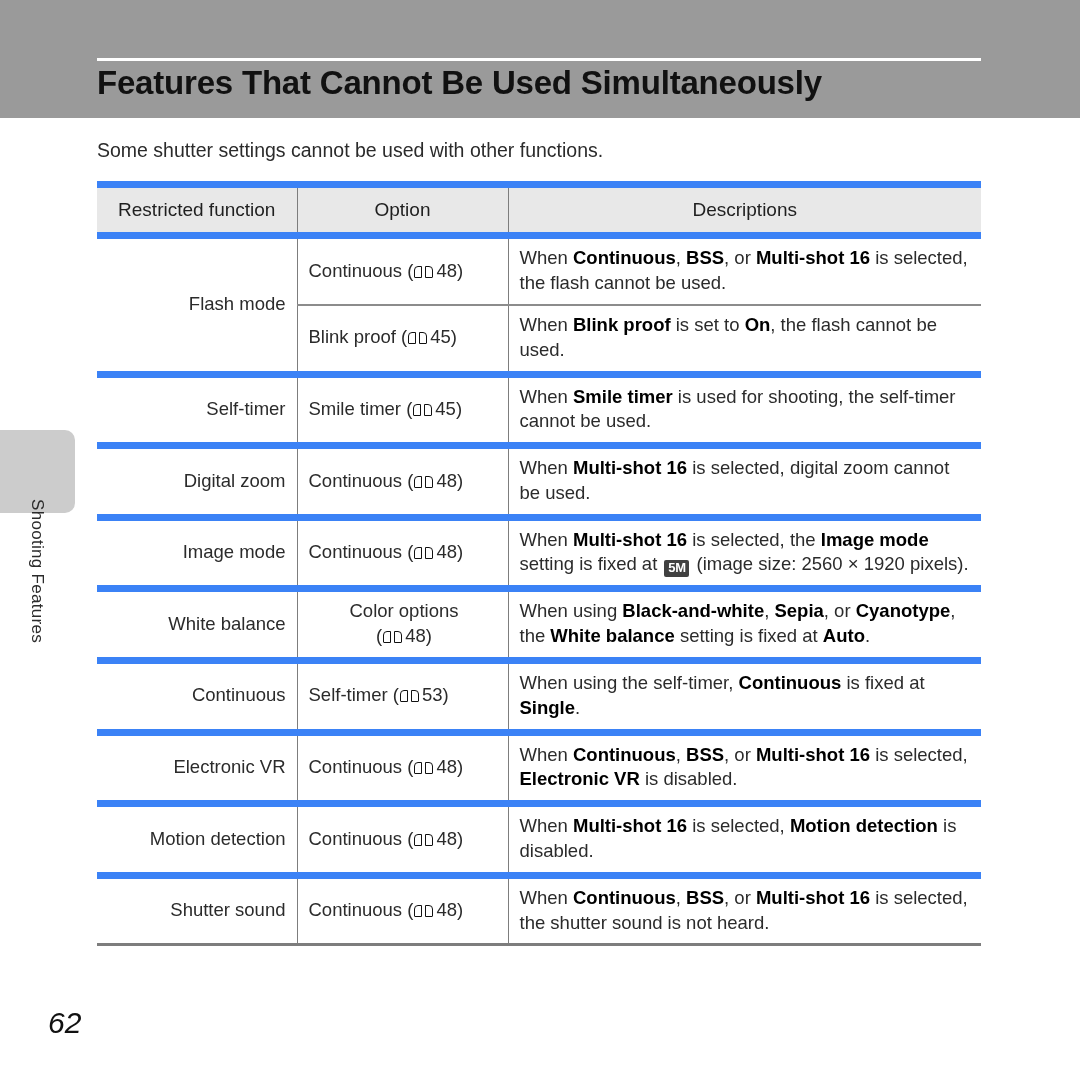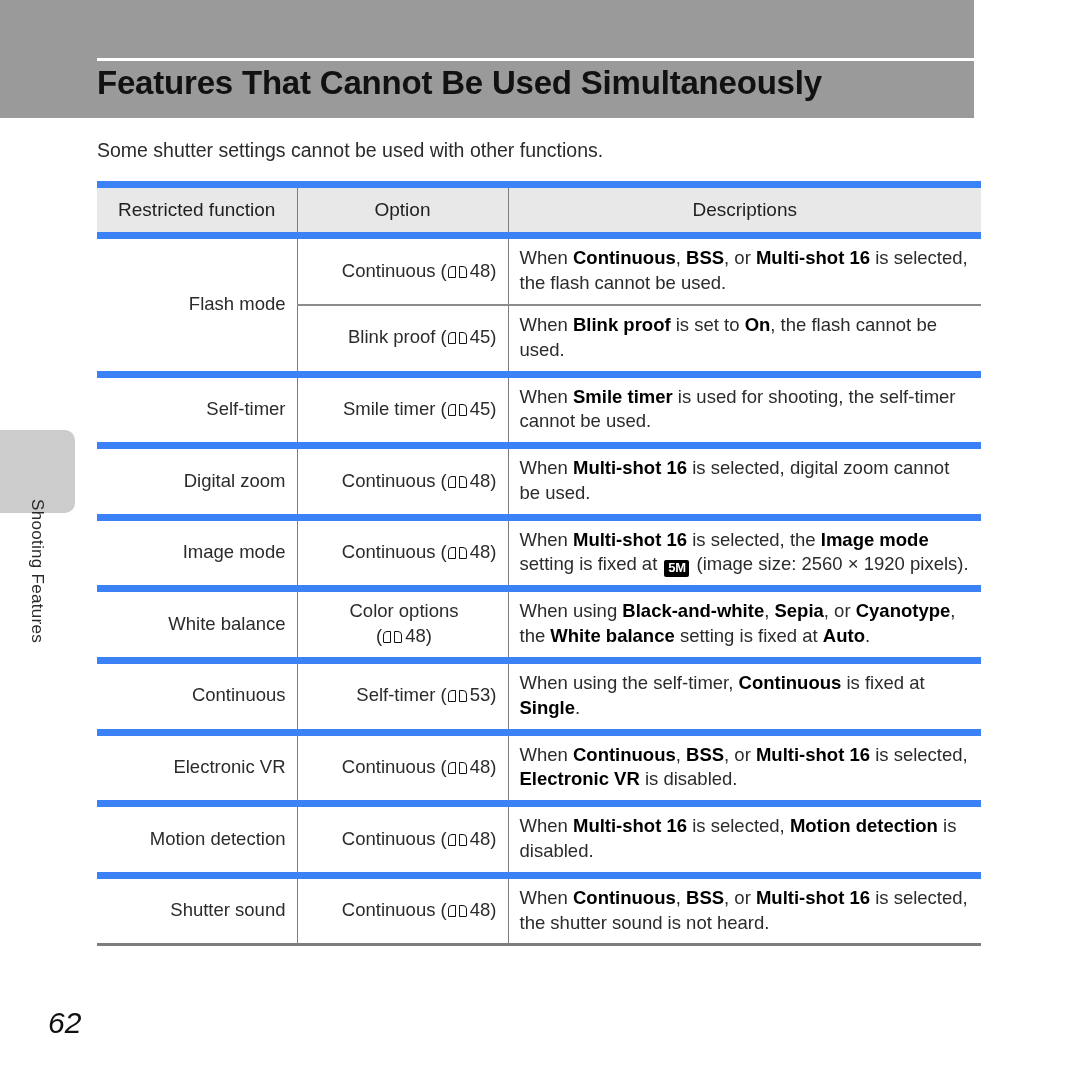--- a/index.html
+++ b/index.html
@@ -14,21 +14,21 @@
     color: #1a1a1a;
     position: relative;
     overflow: hidden;
   }
 
   
   .header-band {
     position: absolute;
     top: 0;
     left: 0;
-    width: 974px;
+    width: 1080px;
     height: 118px;
     background: #9a9a9a;
   }
   .header-rule {
     position: absolute;
     left: 97px;
     top: 58px;
     width: 884px;
     height: 3px;
     background: #ffffff;
@@ -136,21 +136,21 @@
   tr.band-bottom > td { border-bottom: 3px solid #7d7d7d; }
   
   tr.inner > td { border-top: 2px solid #8c8c8c; }
 
   td.func {
     text-align: right;
     color: #111111;
     font-size: 19px;
   }
   td.option {
-    text-align: right;
+    text-align: left;
     color: #3a3a3a;
   }
   td.option.left {
     text-align: center;
     padding-left: 14px;
   }
   td.desc {
     text-align: left;
     color: #2b2b2b;
   }
@@ -182,21 +182,21 @@
   }
   .bookicon::after {
     right: 0;
     border-radius: 0 4px 1px 0;
     border-left-width: 0.8px;
   }
 
   
   .size-badge {
     display: inline-block;
-    background: #000000;
+    background: #404040;
     color: #ffffff;
     font-size: 13px;
     font-weight: bold;
     line-height: 16px;
     height: 17px;
     min-width: 21px;
     text-align: center;
     border-radius: 2px;
     padding: 0 2px;
     vertical-align: -2px;

